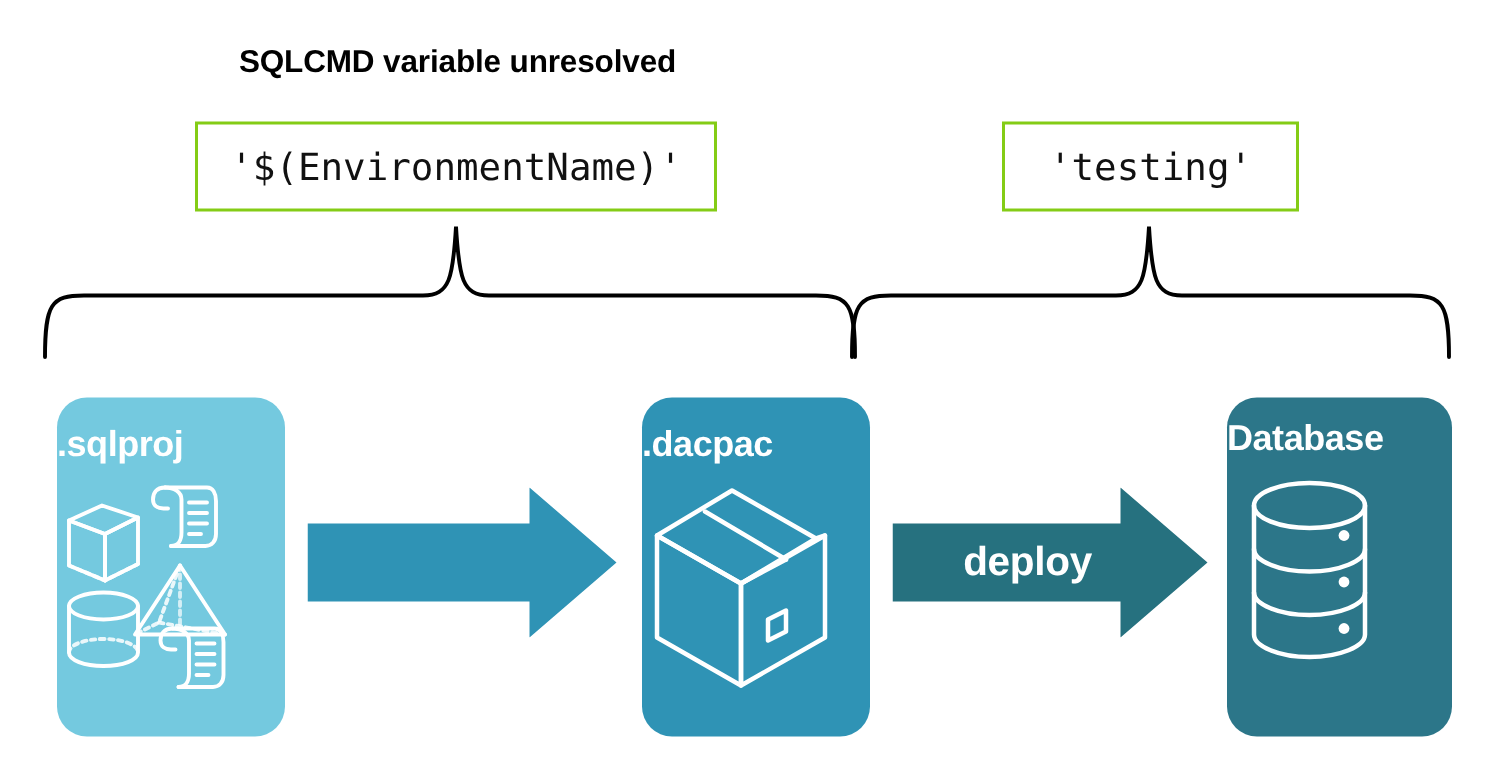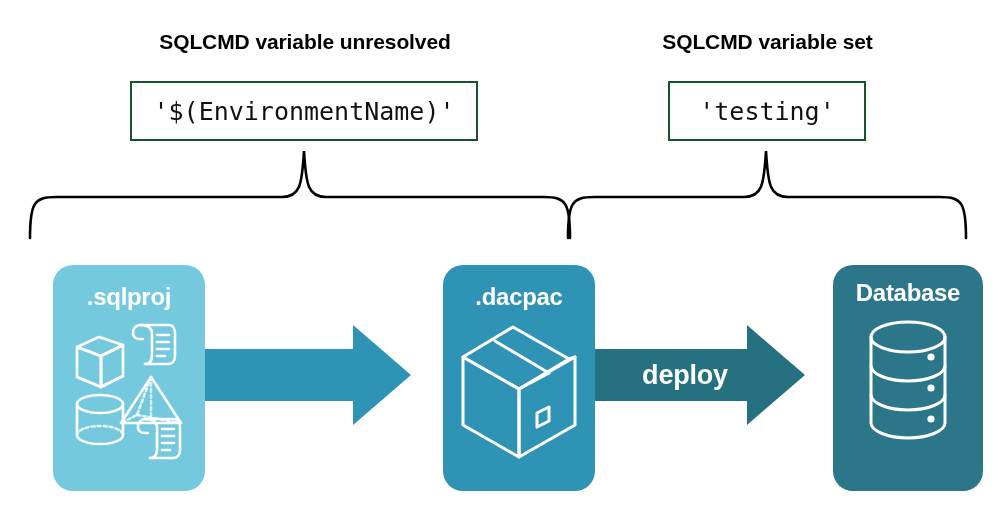--- a/index.html
+++ b/index.html
@@ -35,21 +35,21 @@
     line-height: 1;
   }
   #caption-unresolved { left: 0;   top: 31px; width: 610px; }
   #caption-set        { left: 570px; top: 31px; width: 395px; }
 
   
   .code-box {
     position: absolute;
     box-sizing: border-box;
     background: #ffffff;
-    border: 2px solid #14532d;
+    border: 2px solid #84cc16;
     display: flex;
     align-items: center;
     justify-content: center;
     font-family: "DejaVu Sans Mono", monospace;
     font-size: 25px;
     color: #111111;
     letter-spacing: 0px;
     white-space: nowrap;
   }
   #code-box-unresolved { left: 130px; top: 81px; width: 348px; height: 60px; }
@@ -59,22 +59,21 @@
   .brace-svg { position: absolute; overflow: visible; }
   #brace-left  { left: 28px;  top: 145px; }
   #brace-right { left: 566px; top: 145px; }
 
   
   .stage-box {
     position: absolute;
     border-radius: 20px;
     display: flex;
     flex-direction: column;
-    align-items: center;
-    margin-left: 15px;
+    align-items: flex-start;
   }
   .stage-label {
     font-family: "Liberation Sans", sans-serif;
     font-weight: bold;
     font-size: 24px;
     color: #ffffff;
     letter-spacing: -0.3px;
     white-space: nowrap;
     line-height: 1;
   }
@@ -107,21 +106,20 @@
   #arrow-build  .arrow-label { padding-right: 48px; }
   #arrow-deploy .arrow-label { padding-right: 52px; margin-left: 20px; }
 </style>
 </head>
 <body>
 
 <div class="canvas">
 
   <div class="caption" id="caption-unresolved">SQLCMD variable unresolved</div>
 
-  <div class="caption" id="caption-set">SQLCMD variable set</div>
 
   <div class="code-box" id="code-box-unresolved">'$(EnvironmentName)'</div>
 
   <div class="code-box" id="code-box-set">'testing'</div>
 
   <svg class="brace-svg" id="brace-left" width="544" height="100" viewBox="0 0 544 100">
     <path d="M 2 93
              C 2 58, 6 52, 28 52
              L 254 52
              C 272 52, 274 40, 276 6

